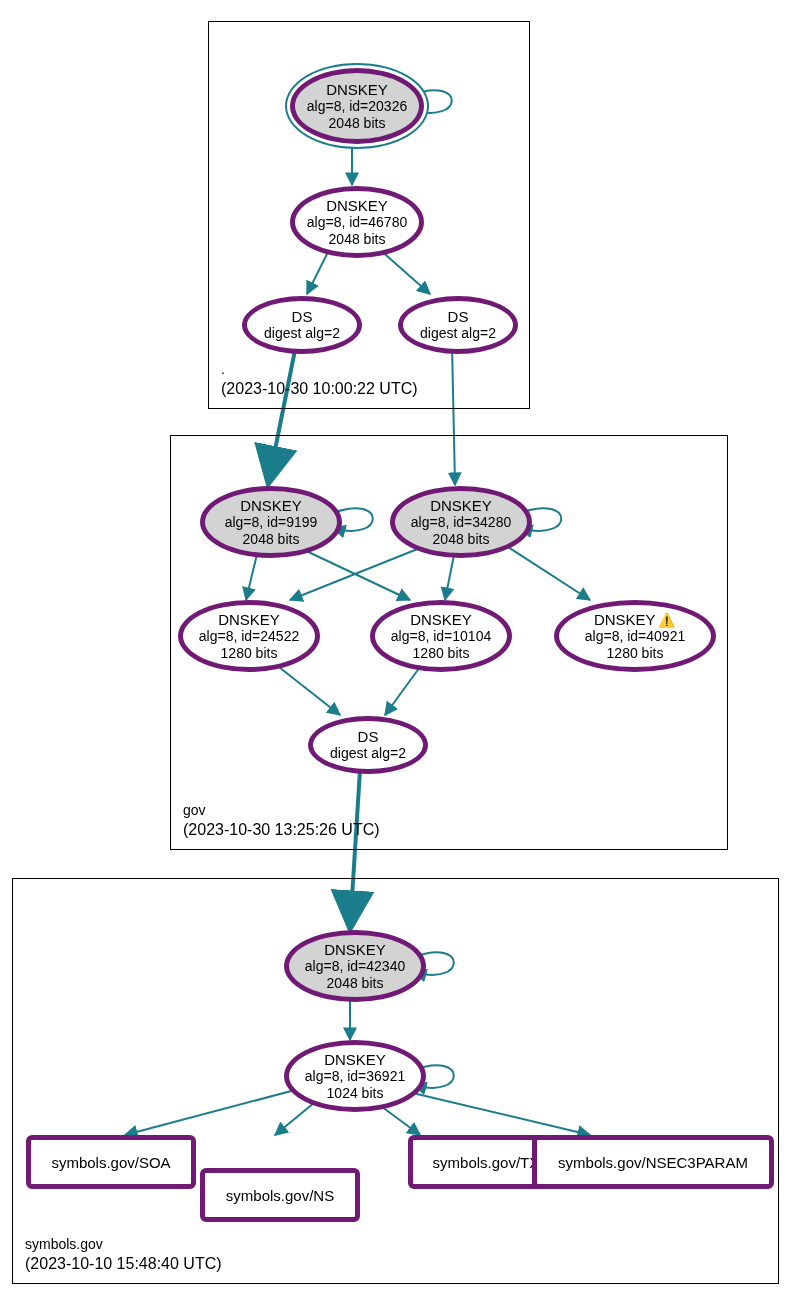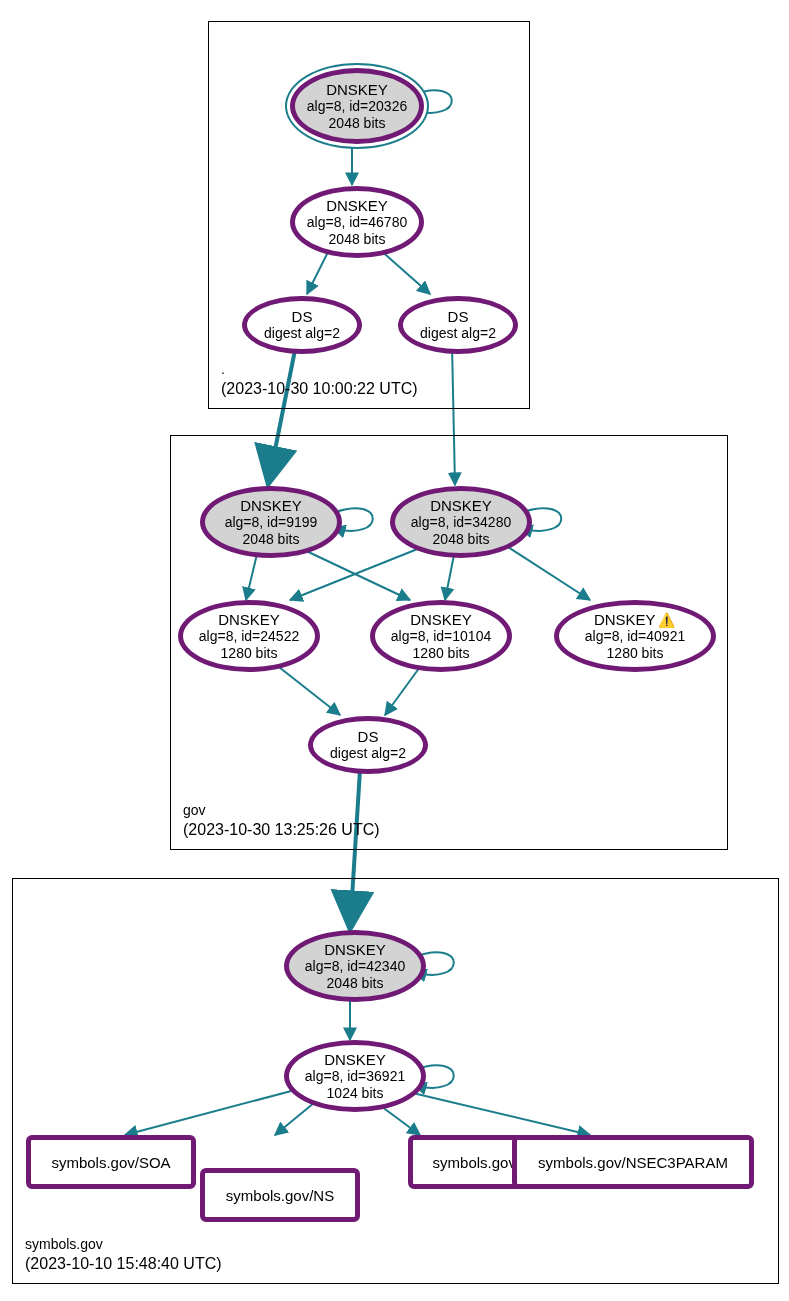--- a/index.html
+++ b/index.html
@@ -192,17 +192,17 @@
 
   <div class="node rect" style="left:26px; top:1135px; width:160px; height:44px;">
     <div class="title">symbols.gov/SOA</div>
   </div>
   <div class="node rect" style="left:200px; top:1168px; width:150px; height:44px;">
     <div class="title">symbols.gov/NS</div>
   </div>
   <div class="node rect" style="left:364px; top:1135px; width:155px; height:44px;margin-left:44px;">
     <div class="title">symbols.gov/TXT</div>
   </div>
-  <div class="node rect" style="left:512px; top:1135px; width:232px; height:44px;">
+  <div class="node rect" style="left:532px; top:1135px; width:232px; height:44px;">
     <div class="title">symbols.gov/NSEC3PARAM</div>
   </div>
 
 </div>
 
 </body></html>

